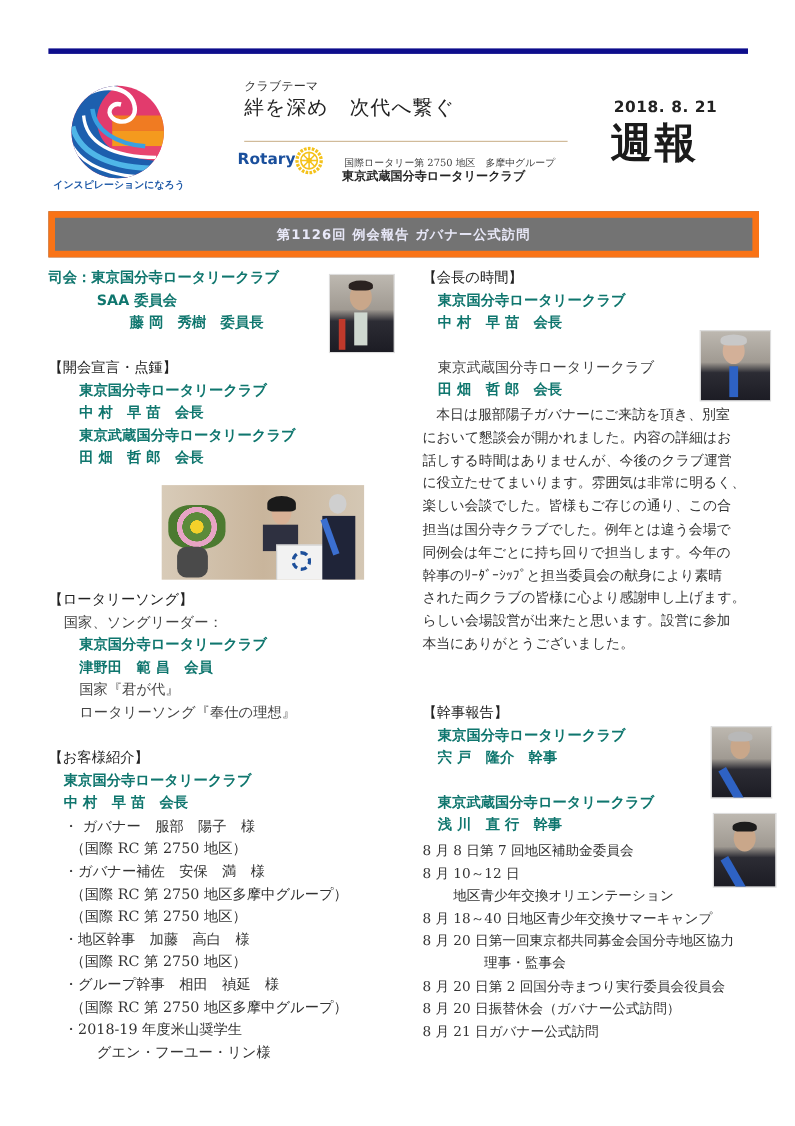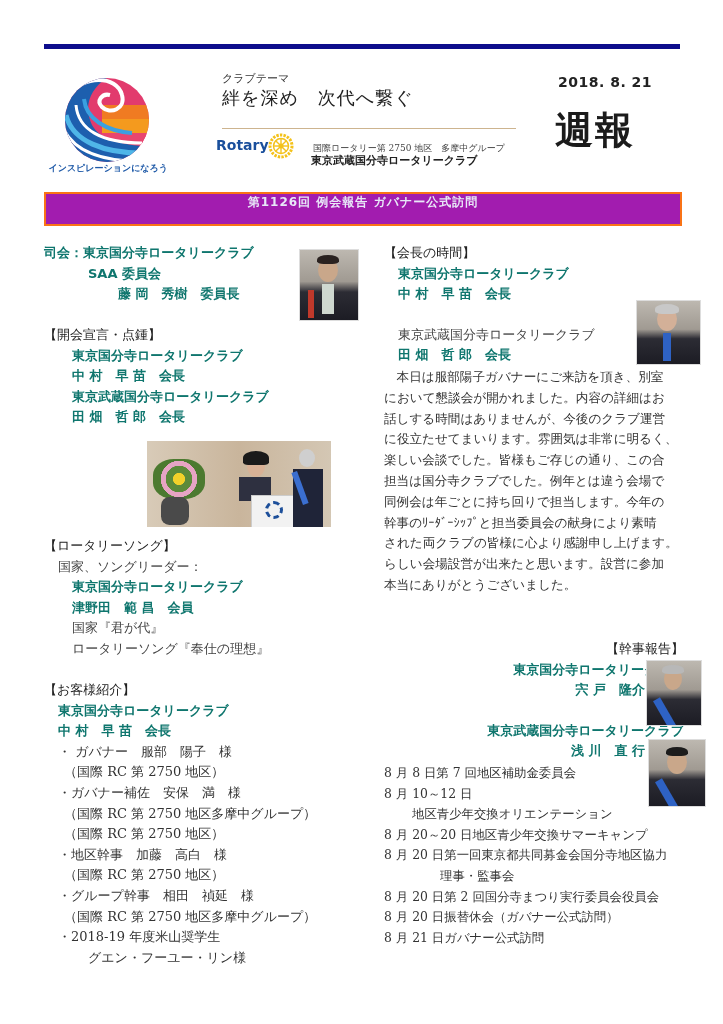--- a/index.html
+++ b/index.html
@@ -10,24 +10,24 @@
   .logo { left: 62px; top: 75px; width: 90px; height: 90px; }
   .logo-caption { left: 48px; top: 162px; width: 120px; font-family: "DejaVu Sans", sans-serif;
                   font-size: 9px; font-weight: bold; color: #1f5aa8; text-align: right; white-space: nowrap; }
   .theme-label { left: 222px; top: 71px; font-family: "DejaVu Sans", sans-serif; font-size: 11px; color: #333; }
   .theme-title { left: 222px; top: 86px; font-family: "DejaVu Sans", sans-serif; font-size: 18px; color: #222; letter-spacing: 1px; white-space: nowrap; }
   .gold-line { left: 222px; top: 128px; width: 294px; height: 1px; background: #cdb48f; }
   .rotary-word { left: 216px; top: 137px; font-family: "DejaVu Sans", sans-serif; font-size: 14px; font-weight: bold; color: #1a4f9c; }
   .wheel { left: 268px; top: 133px; width: 26px; height: 26px; }
   .district { left: 313px; top: 142px; font-size: 9px; color: #444; white-space: nowrap; }
   .club-name-h { left: 311px; top: 153px; font-family: "DejaVu Sans", sans-serif; font-size: 11px; font-weight: bold; color: #222; white-space: nowrap; }
-  .date { left: 558px; top: 74px; font-family: "DejaVu Sans", sans-serif; font-size: 14px; font-weight: bold; color: #222; letter-spacing: 0.5px; }
+  .date { left: 558px; top: 90px; font-family: "DejaVu Sans", sans-serif; font-size: 14px; font-weight: bold; color: #222; letter-spacing: 0.5px; }
   .weekly { left: 555px; top: 105px; font-family: "DejaVu Sans", sans-serif; font-size: 38px; font-weight: bold; color: #1b1b1b; letter-spacing: 2px; }
-  .banner { left: 44px; top: 192px; width: 634px; height: 30px; background: #a21caf; border: 2px solid #f97316;
-            display: flex; justify-content: center; }
+  .banner { left: 44px; top: 192px; width: 634px; height: 30px; background: #737373; border: 6px solid #f97316;
+            display: flex; align-items: center; justify-content: center; }
   .banner span { font-family: "DejaVu Sans", sans-serif; font-size: 12px; font-weight: bold; color: #e8e8f8; letter-spacing: 1px; }
   .col { font-size: 13px; line-height: 20.6px; }
   .line { white-space: nowrap; }
   .b { font-family: "DejaVu Sans", sans-serif; font-weight: bold; color: #0f766e; }
   .photo { background: linear-gradient(180deg, #bdb8b0 0%, #a09a92 45%, #2c2c34 60%, #1c1c24 100%); border: 1px solid #ddd; overflow: hidden; }
   .photo .head { position: absolute; border-radius: 50%; background: #c9a78a; }
   .photo .hair { position: absolute; border-radius: 50% 50% 30% 30%; }
   .photo .sash { position: absolute; background: #2e62c4; transform: rotate(-30deg); }
   .para { text-indent: 1em; font-size: 12.6px; line-height: 20.8px; color: #333; }
 </style>
@@ -163,21 +163,21 @@
   <div class="line para" style="text-indent:0;">に役立たせてまいります。雰囲気は非常に明るく、</div>
   <div class="line para" style="text-indent:0;">楽しい会談でした。皆様もご存じの通り、この合</div>
   <div class="line para" style="text-indent:0;">担当は国分寺クラブでした。例年とは違う会場で</div>
   <div class="line para" style="text-indent:0;">同例会は年ごとに持ち回りで担当します。今年の</div>
   <div class="line para" style="text-indent:0;">幹事のﾘｰﾀﾞｰｼｯﾌﾟと担当委員会の献身により素晴</div>
   <div class="line para" style="text-indent:0;">された両クラブの皆様に心より感謝申し上げます。</div>
   <div class="line para" style="text-indent:0;">らしい会場設営が出来たと思います。設営に参加</div>
   <div class="line para" style="text-indent:0;">本当にありがとうございました。</div>
 </div>
 
-<div class="abs col" style="left:384px; top:639px; width:300px;text-align:right;">
+<div class="abs col" style="left:384px; top:639px; width:300px;">
   <div class="line">【幹事報告】</div>
   <div class="line b" style="padding-left:14px;">東京国分寺ロータリークラブ</div>
   <div class="line b" style="padding-left:14px;">宍 戸　隆介　幹事</div>
   <div style="height:20px;"></div>
   <div class="line b" style="padding-left:14px;">東京武蔵国分寺ロータリークラブ</div>
   <div class="line b" style="padding-left:14px;">浅 川　直 行　幹事</div>
 </div>
 
 <div class="abs photo" style="left:646px; top:660px; width:54px; height:64px;">
   <div class="head" style="left:17px; top:7px; width:18px; height:22px;"></div>
@@ -188,19 +188,19 @@
 <div class="abs photo" style="left:648px; top:739px; width:56px; height:66px;">
   <div class="head" style="left:18px; top:10px; width:20px; height:24px;"></div>
   <div class="hair" style="left:17px; top:7px; width:22px; height:9px; background:#1c1c1c;"></div>
   <div class="sash" style="left:14px; top:38px; width:8px; height:34px;"></div>
 </div>
 
 <div class="abs" style="left:384px; top:763px; width:300px; font-size:12.4px; line-height:20.6px; color:#333;">
   <div class="line">8 月 8 日第 7 回地区補助金委員会</div>
   <div class="line">8 月 10～12 日</div>
   <div class="line" style="padding-left:28px;">地区青少年交換オリエンテーション</div>
-  <div class="line">8 月 20～20 日地区青少年交換サマーキャンプ</div>
+  <div class="line">8 月 18～40 日地区青少年交換サマーキャンプ</div>
   <div class="line">8 月 20 日第一回東京都共同募金会国分寺地区協力</div>
-  <div class="line" style="padding-left:56px;">理事・監事会</div>
+  <div class="line" style="padding-left:56px;font-family:Liberation Mono, monospace;">理事・監事会</div>
   <div class="line">8 月 20 日第 2 回国分寺まつり実行委員会役員会</div>
   <div class="line">8 月 20 日振替休会（ガバナー公式訪問）</div>
   <div class="line">8 月 21 日ガバナー公式訪問</div>
 </div>
 
 </body></html>

